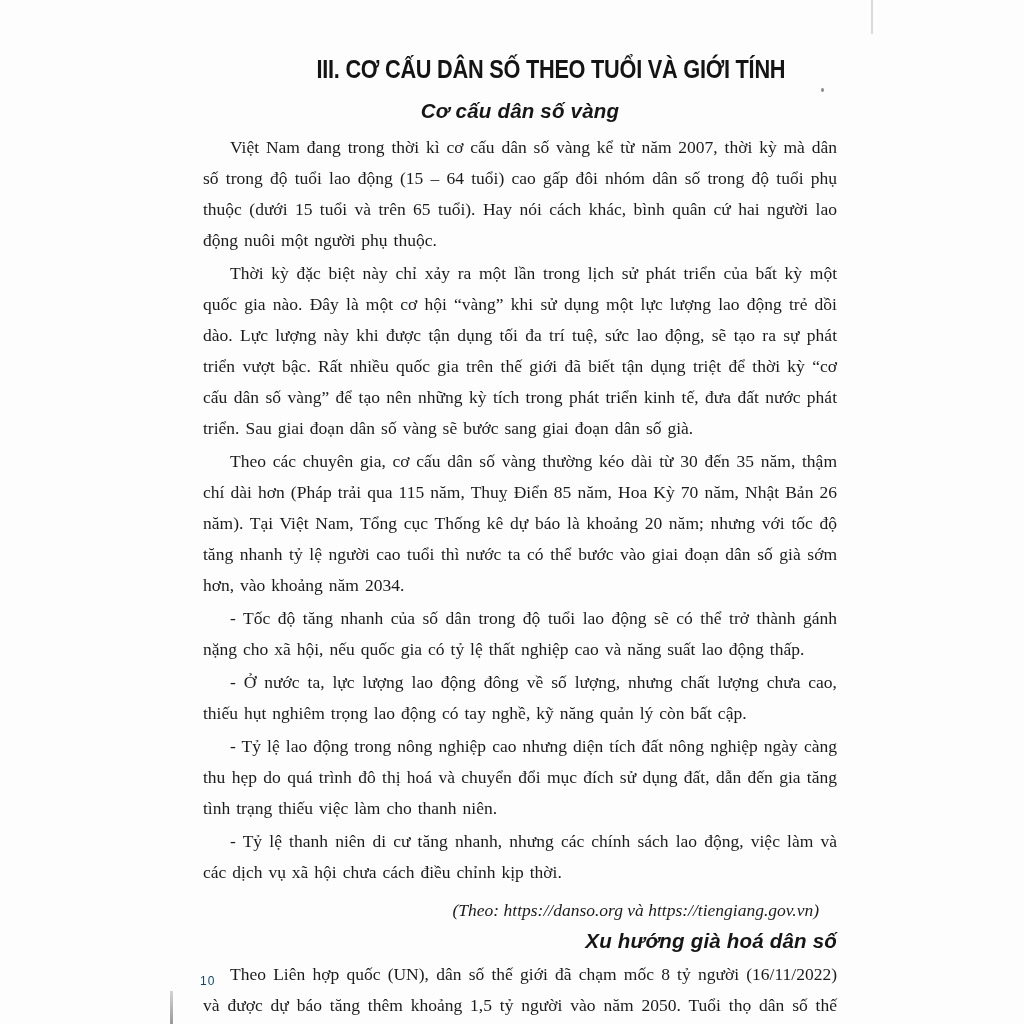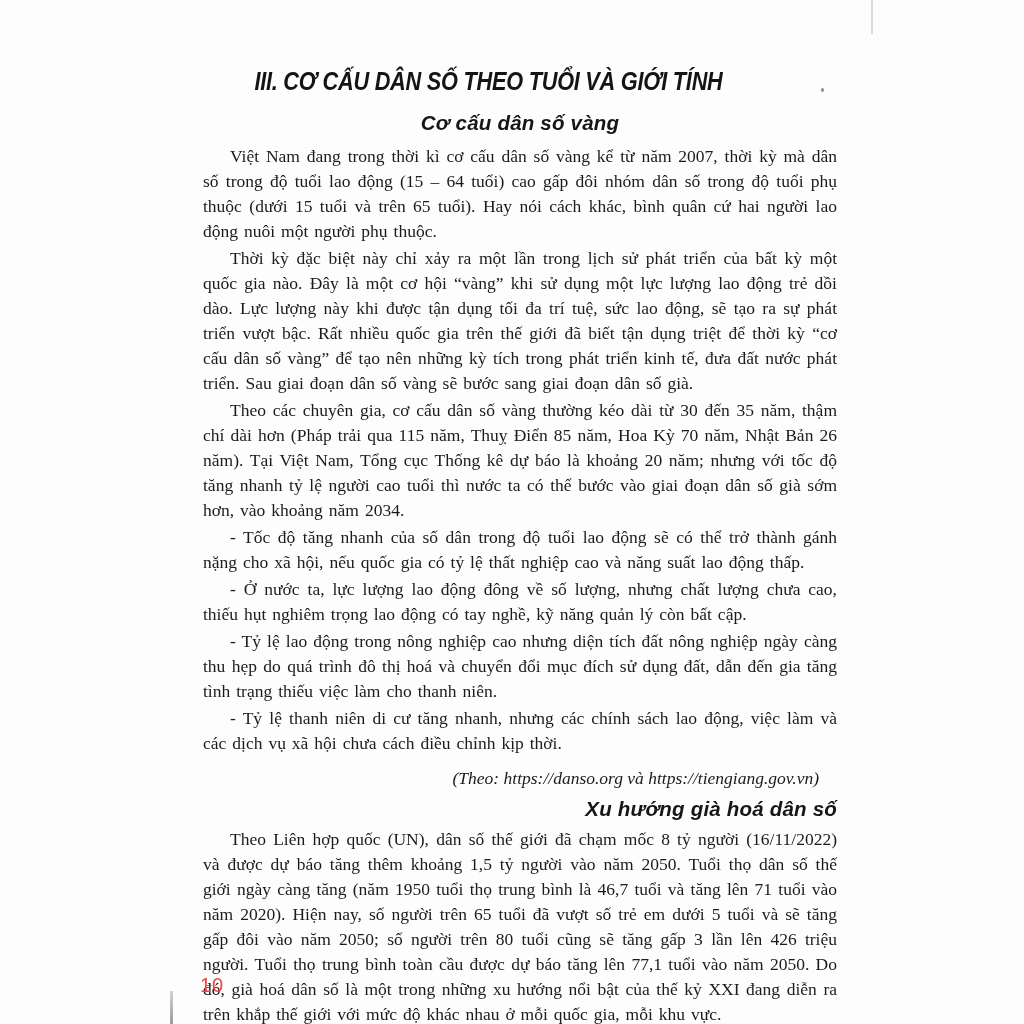--- a/index.html
+++ b/index.html
@@ -20,24 +20,23 @@
     inset: 0;
     background: #fdfdfd;
   }
   .content {
     position: absolute;
     left: 203px;
     top: 54px;
     width: 634px;
   }
   .title-wrap {
-    text-align: left;
-    margin: 12px 0 14px 0;
+    text-align: right;
+    margin: 0 0 14px 0;
     white-space: nowrap;
-    font-style: italic;
   }
   .title-inner {
     display: inline-block;
     font-family: "Liberation Sans", sans-serif;
     font-weight: bold;
     font-size: 26.5px;
     letter-spacing: -0.3px;
     transform: scaleX(0.82);
     transform-origin: center;
     color: #141414;
@@ -54,38 +53,38 @@
   }
   h2.section-heading.sub2 {
     margin: 6px 0 6px 0;
     text-align: right;
   }
   .section-body .body-p {
     margin: 0 0 2px 0;
     text-align: justify;
     text-indent: 27px;
     font-size: 17.5px;
-    line-height: 25px;
+    line-height: 31px;
     word-spacing: 1.6px;
   }
   .attr {
     text-align: right;
     font-style: italic;
     font-size: 17.5px;
     line-height: 21.8px;
     padding-right: 18px;
     margin: 12px 0 7px 0;
   }
   .pageno {
     position: absolute;
     left: 200px;
     top: 974px;
     font-family: "Liberation Sans", sans-serif;
-    font-size: 20px;
-    color: #ef4444;
+    font-size: 12px;
+    color: #0c4a6e;
     letter-spacing: 1px;
   }
   .artifact-line-bl {
     position: absolute;
     left: 170px;
     top: 991px;
     width: 3px;
     height: 33px;
     background: linear-gradient(#d4d4d4, #9a9a9a);
   }

